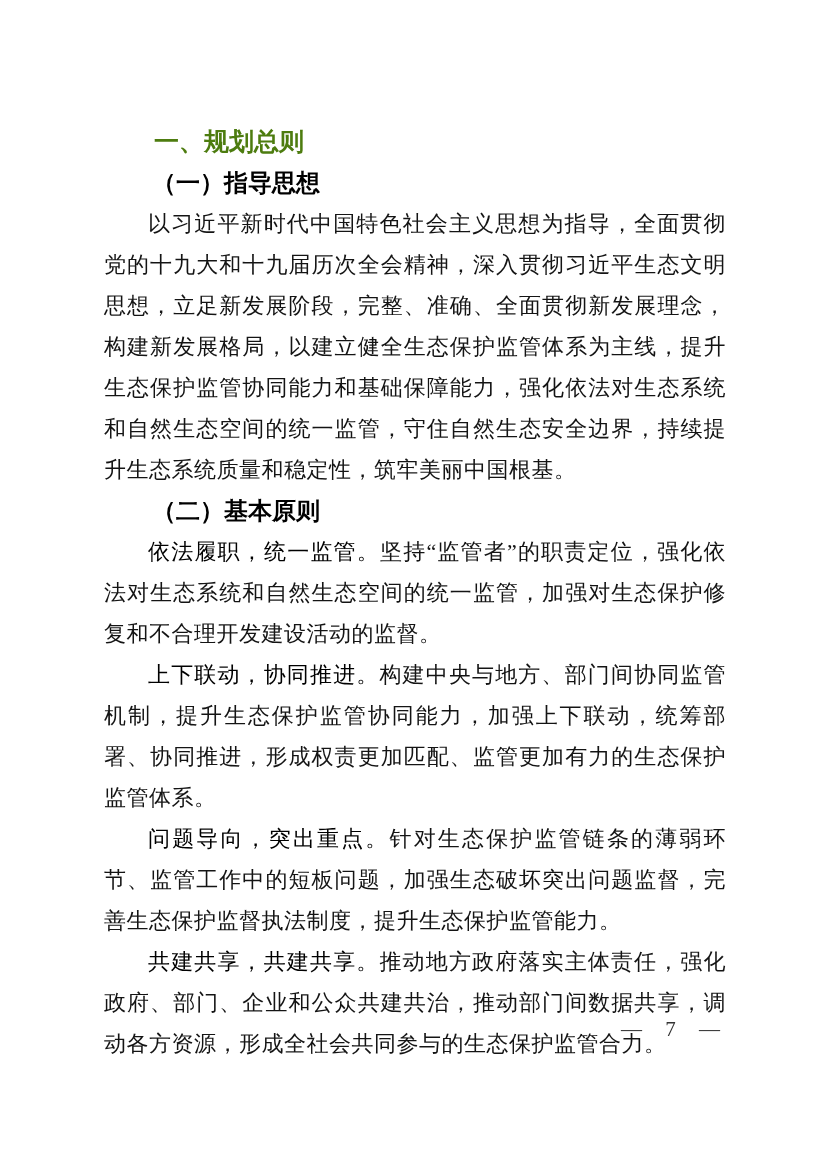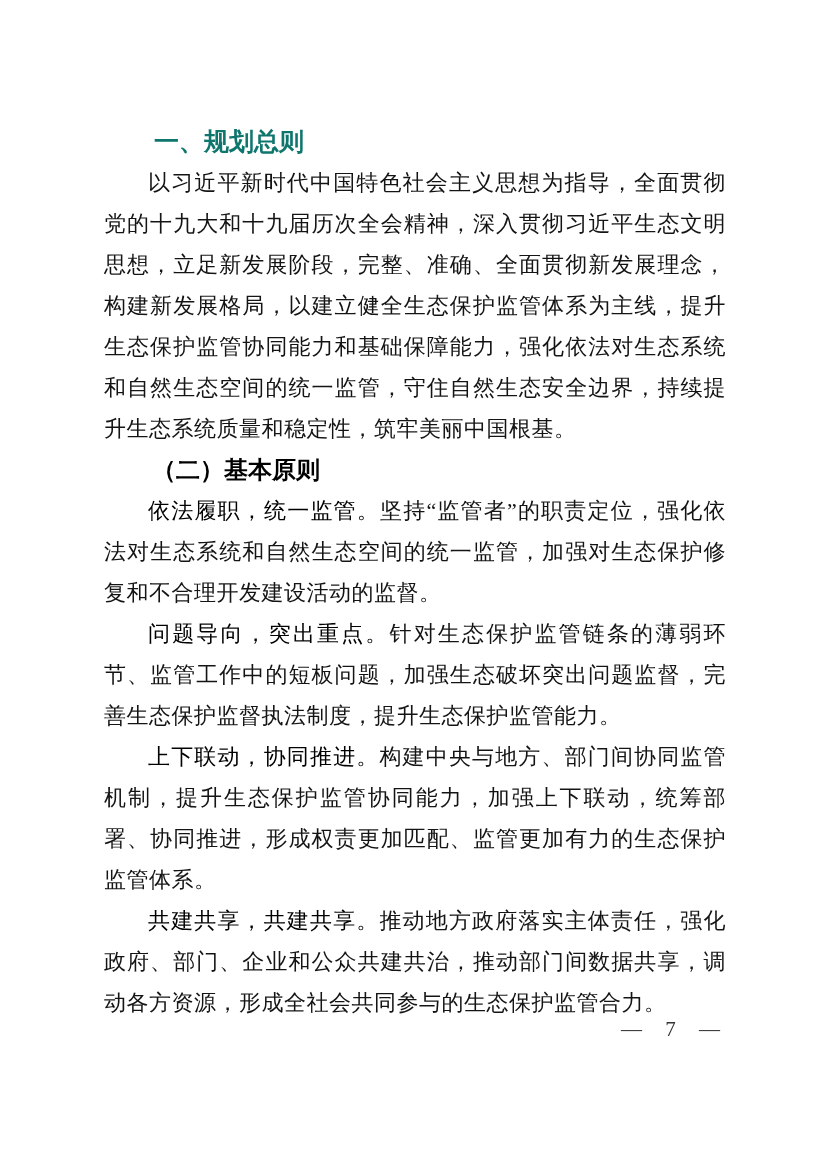--- a/index.html
+++ b/index.html
@@ -22,21 +22,21 @@
     top: 120px;
     width: 622px;
   }
   .h1 {
     margin: 0;
     font-family: "Liberation Sans", sans-serif;
     font-weight: bold;
     font-size: 25px;
     line-height: 42px;
     text-indent: 2em;
-    color: #0f766e;
+    color: #4d7c0f;
   }
   .h2 {
     margin: 0;
     font-family: "Liberation Sans", sans-serif;
     font-weight: bold;
     font-size: 24px;
     line-height: 41px;
     text-indent: 2em;
     color: #000000;
   }
@@ -67,29 +67,30 @@
   }
 </style>
 </head>
 <body>
 
 <div class="page">
   <div class="content">
 
     <h1 class="h1">一、规划总则</h1>
 
+    <h2 class="h2">（一）指导思想</h2>
 
     <p class="body-para"><span>以习近平新时代中国特色社会主义思想为指导，全面贯彻党的十九大和十九届历次全会精神，深入贯彻习近平生态文明思想，立足新发展阶段，完整、准确、全面贯彻新发展理念，构建新发展格局，以建立健全生态保护监管体系为主线，提升生态保护监管协同能力和基础保障能力，强化依法对生态系统和自然生态空间的统一监管，守住自然生态安全边界，持续提升生态系统质量和稳定性，筑牢美丽中国根基。</span></p>
 
     <h2 class="h2">（二）基本原则</h2>
 
     <p class="body-para"><span class="lead">依法履职，统一监管。</span><span>坚持“监管者”的职责定位，强化依法对生态系统和自然生态空间的统一监管，加强对生态保护修复和不合理开发建设活动的监督。</span></p>
 
+    <p class="body-para"><span class="lead">上下联动，协同推进。</span><span>构建中央与地方、部门间协同监管机制，提升生态保护监管协同能力，加强上下联动，统筹部署、协同推进，形成权责更加匹配、监管更加有力的生态保护监管体系。</span></p>
+
     <p class="body-para"><span class="lead">问题导向，突出重点。</span><span>针对生态保护监管链条的薄弱环节、监管工作中的短板问题，加强生态破坏突出问题监督，完善生态保护监督执法制度，提升生态保护监管能力。</span></p>
-
-    <p class="body-para"><span class="lead">上下联动，协同推进。</span><span>构建中央与地方、部门间协同监管机制，提升生态保护监管协同能力，加强上下联动，统筹部署、协同推进，形成权责更加匹配、监管更加有力的生态保护监管体系。</span></p>
 
     <p class="body-para"><span class="lead">共建共享，共建共享。</span><span>推动地方政府落实主体责任，强化政府、部门、企业和公众共建共治，推动部门间数据共享，调动各方资源，形成全社会共同参与的生态保护监管合力。</span></p>
 
   </div>
 
   <div class="page-number">— 7 —</div>
 </div>
 
 </body></html>

